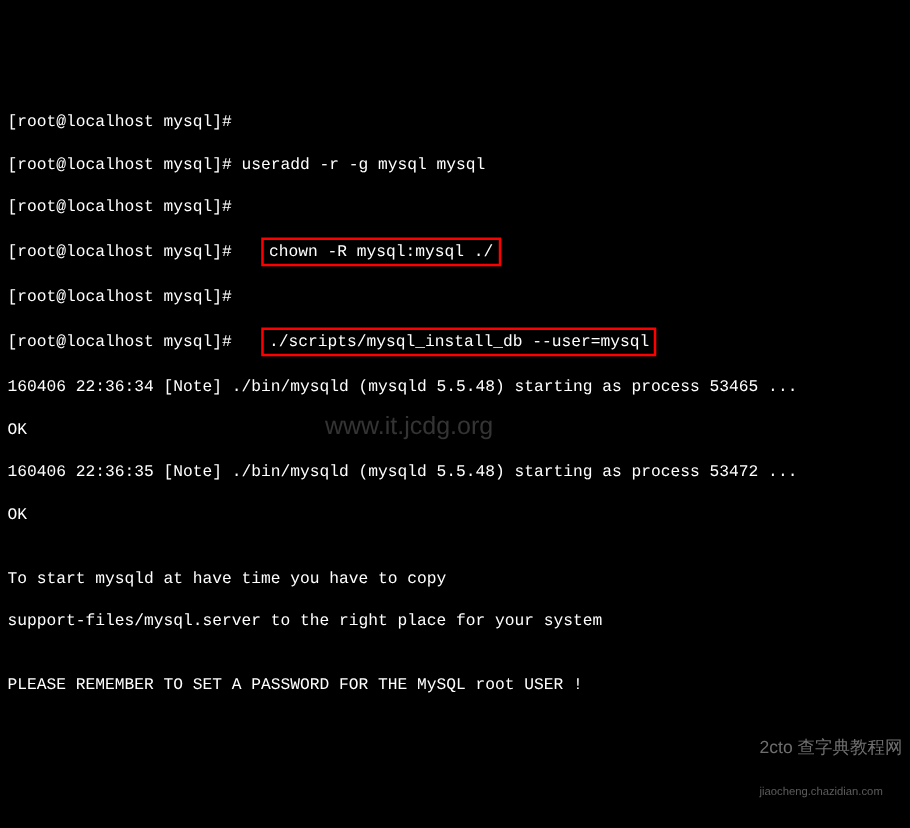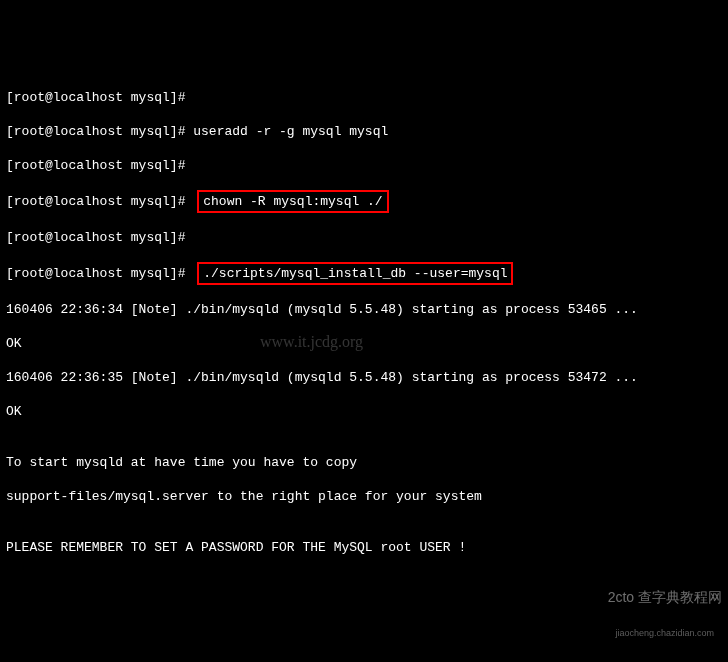--- a/index.html
+++ b/index.html
@@ -14,43 +14,43 @@
     padding: 4px 6px;
     white-space: pre;
     position: relative;
     overflow: hidden;
   }
   .line { display: block; }
   .hl-red {
     display: inline-block;
     border: 2px solid #ff0000;
     padding: 1px 4px;
-    margin: -1px 4px;
+    margin: -1px 16px;
   }
   .watermark {
     position: absolute;
     right: 6px;
     bottom: 20px;
     font-size: 14px;
     color: rgba(200,200,200,0.55);
     font-family: sans-serif;
     pointer-events: none;
-    text-align: center;
+    text-align: left;
   }
   .watermark-sub {
     font-size: 9px;
     color: rgba(200,200,200,0.45);
   }
   .wm-mid {
     position: absolute;
     left: 260px;
     top: 333px;
-    font-size: 16px;
+    font-size: 20px;
     color: rgba(150,150,150,0.35);
-    font-family: Liberation Serif, serif;
+    font-family: Liberation Sans, sans-serif;
     pointer-events: none;
   }
 </style>
 </head>
 <body>
 
 
 
 <div>
 <span class="line"><span>[root@localhost mysql]# </span></span>

